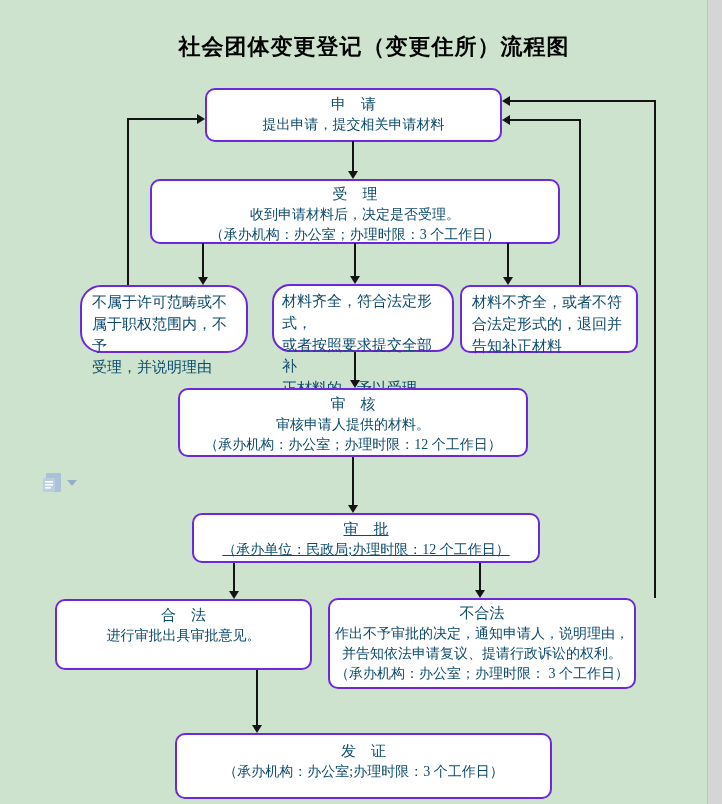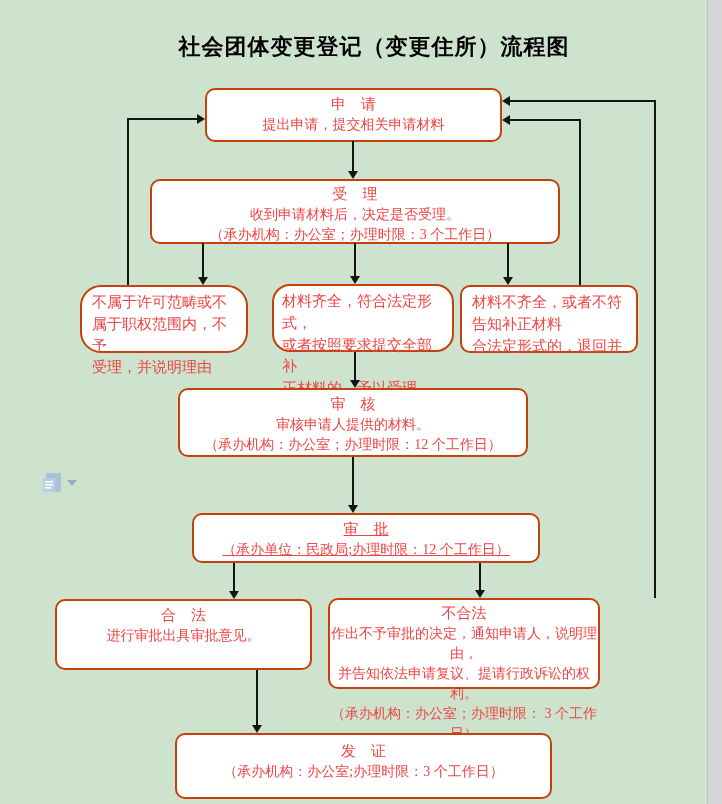--- a/index.html
+++ b/index.html
@@ -15,22 +15,22 @@
     background:#d5d5d5;border-left:1px solid #c2c2c2;
   }
   .title{
     position:absolute;top:32px;left:0;width:708px;
     text-align:center;font-size:22px;font-weight:bold;color:#000;
     letter-spacing:1px;
     margin-left:20px;
   }
   .box{
     position:absolute;box-sizing:border-box;
-    background:#ffffff;border:2px solid #c2410c;border-radius:10px;
-    color:#ef4444;text-align:center;font-size:14px;line-height:1.42;
+    background:#ffffff;border:2px solid #6d28d9;border-radius:10px;
+    color:#0c4a6e;text-align:center;font-size:14px;line-height:1.42;
     padding-top:4px;
   }
   .box .bt{font-size:15px;}
   .box.left-text{text-align:left;padding:5px 6px 0 10px;font-size:15px;line-height:1.45;}
   .vl{position:absolute;width:2px;background:#141414;}
   .hl{position:absolute;height:2px;background:#141414;}
   .arr-down{position:absolute;width:0;height:0;
     border-left:5px solid transparent;border-right:5px solid transparent;
     border-top:8px solid #141414;}
   .arr-left{position:absolute;width:0;height:0;
@@ -73,41 +73,41 @@
   </div>
 
   <div class="box left-text" style="left:272px;top:284px;width:182px;height:68px;padding-left:8px;border-radius:18px;">
     <div>材料齐全，符合法定形式，</div>
     <div>或者按照要求提交全部补</div>
     <div>正材料的，予以受理</div>
   </div>
 
   <div class="box left-text" style="left:460px;top:285px;width:178px;height:68px;">
     <div>材料不齐全，或者不符</div>
+    <div>合法定形式的，退回并</div>
     <div>告知补正材料</div>
-    <div>合法定形式的，退回并</div>
   </div>
 
   <div class="box" style="left:178px;top:388px;width:350px;height:69px;">
     <div class="bt">审　核</div>
     <div>审核申请人提供的材料。</div>
     <div>（承办机构：办公室；办理时限：12 个工作日）</div>
   </div>
 
   <div class="box" style="left:192px;top:513px;width:348px;height:50px;text-decoration:underline;">
     <div class="bt">审　批</div>
     <div>（承办单位：民政局;办理时限：12 个工作日）</div>
   </div>
 
   <div class="box" style="left:55px;top:599px;width:257px;height:71px;">
     <div class="bt">合　法</div>
     <div>进行审批出具审批意见。</div>
   </div>
 
-  <div class="box" style="left:328px;top:598px;width:272px;height:91px;padding-top:3px;">
+  <div class="box" style="left:328px;top:598px;width:308px;height:91px;padding-top:3px;">
     <div class="bt">不合法</div>
     <div>作出不予审批的决定，通知申请人，说明理由，</div>
     <div>并告知依法申请复议、提请行政诉讼的权利。</div>
     <div>（承办机构：办公室；办理时限： 3 个工作日）</div>
   </div>
 
   <div class="box" style="left:175px;top:733px;width:377px;height:66px;padding-top:6px;">
     <div class="bt">发　证</div>
     <div>（承办机构：办公室;办理时限：3 个工作日）</div>
   </div>

